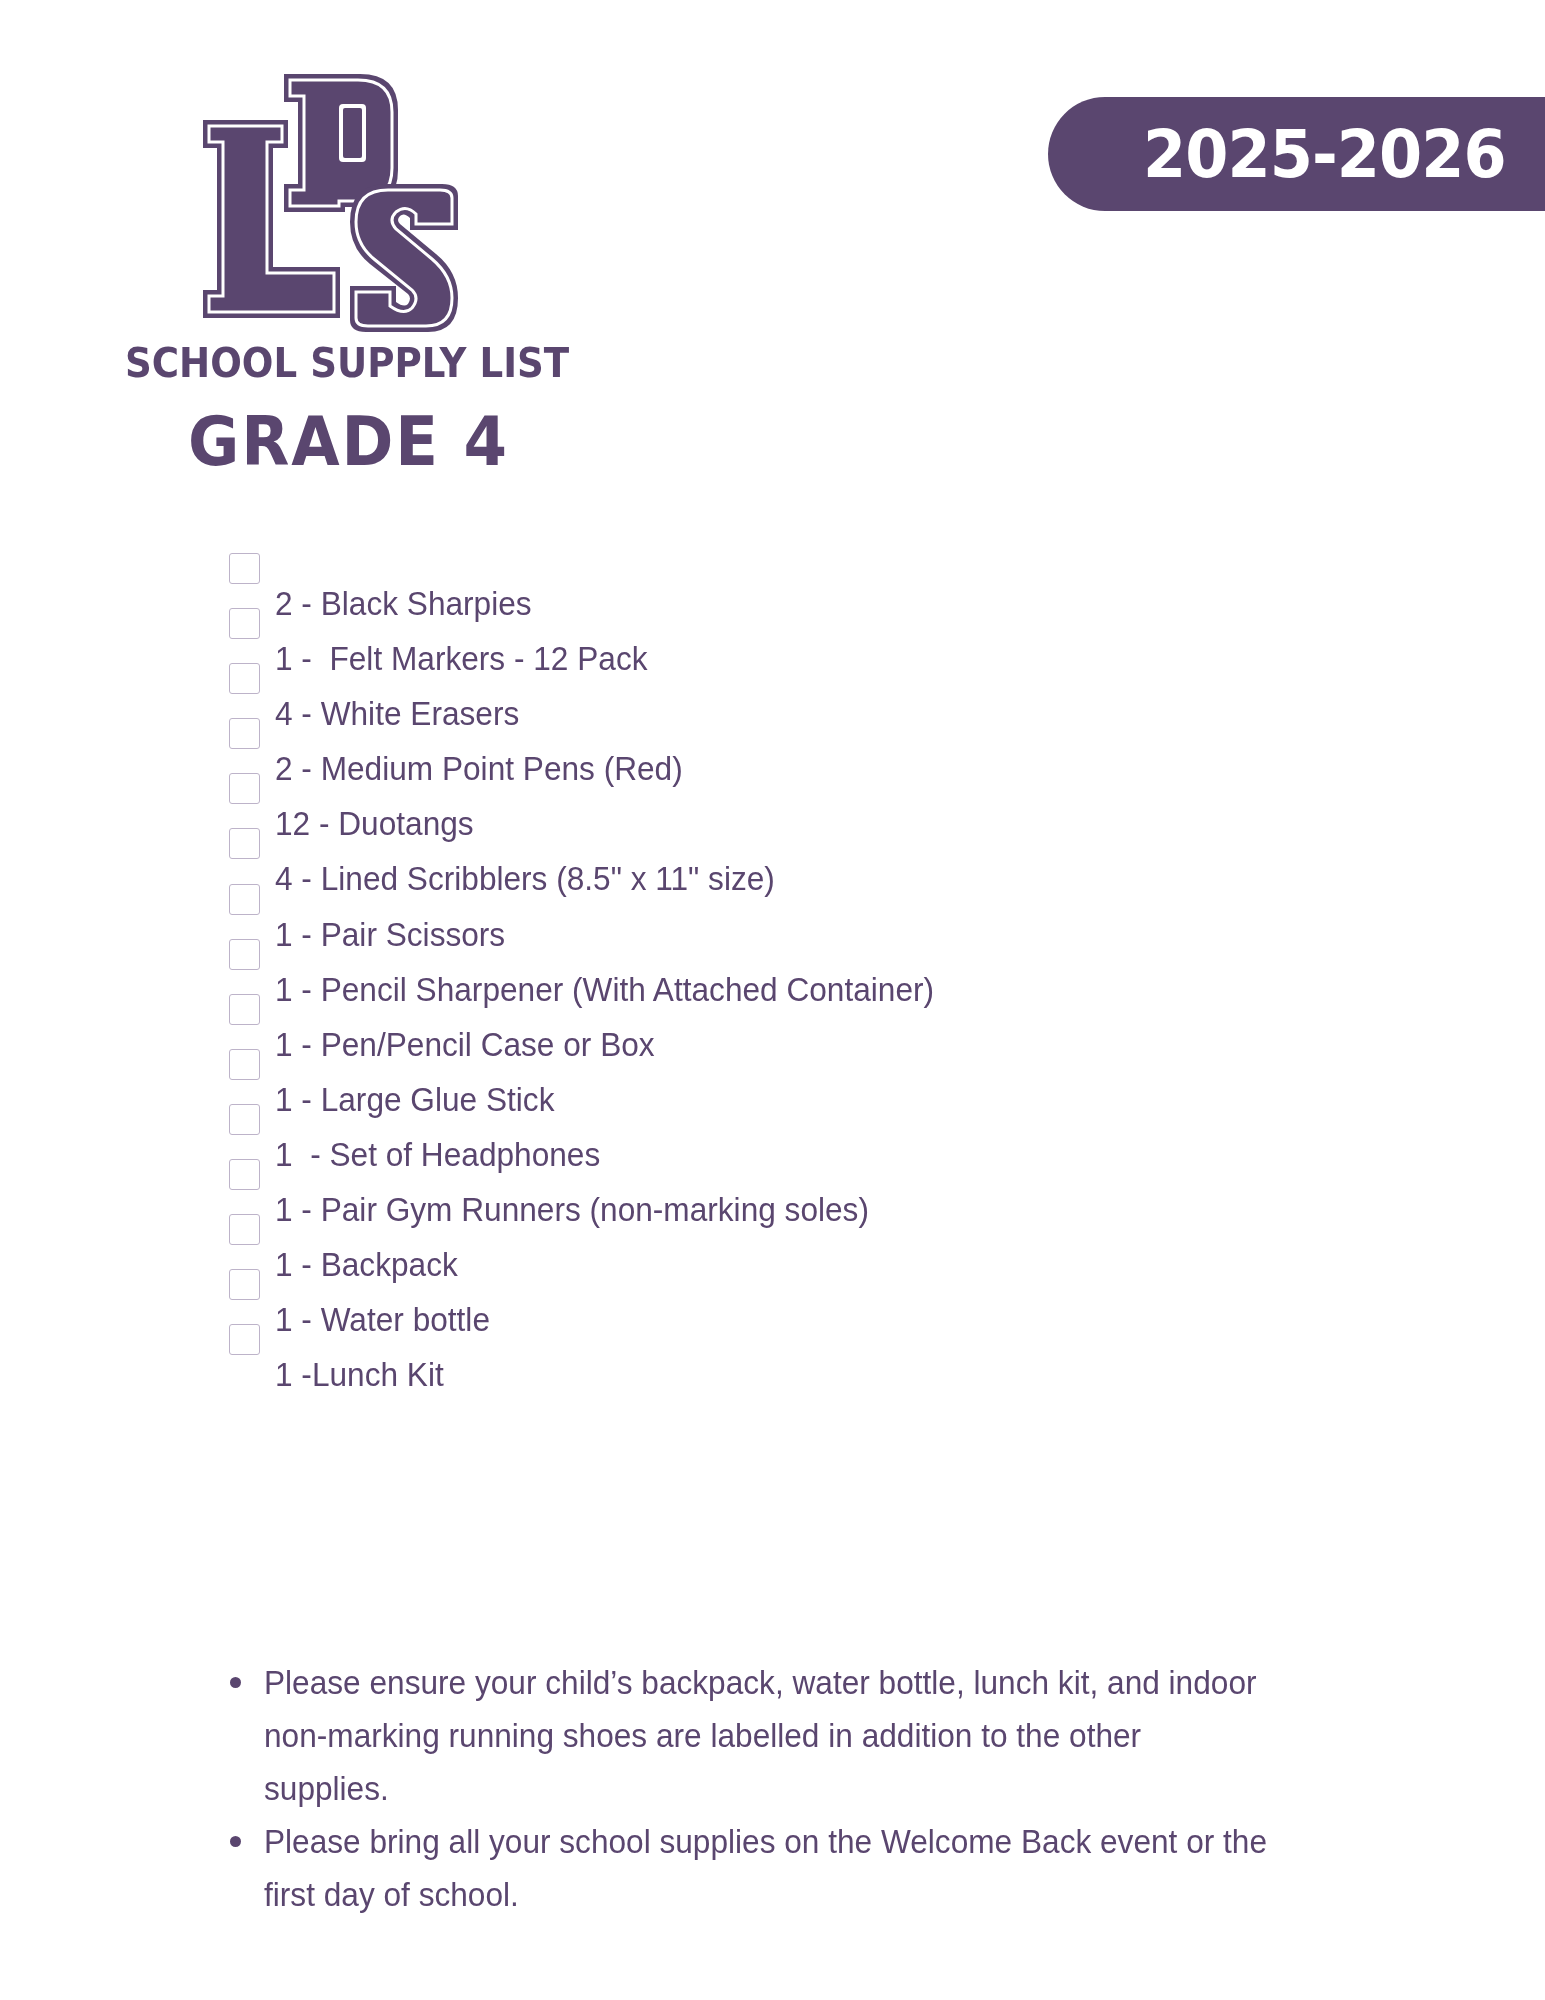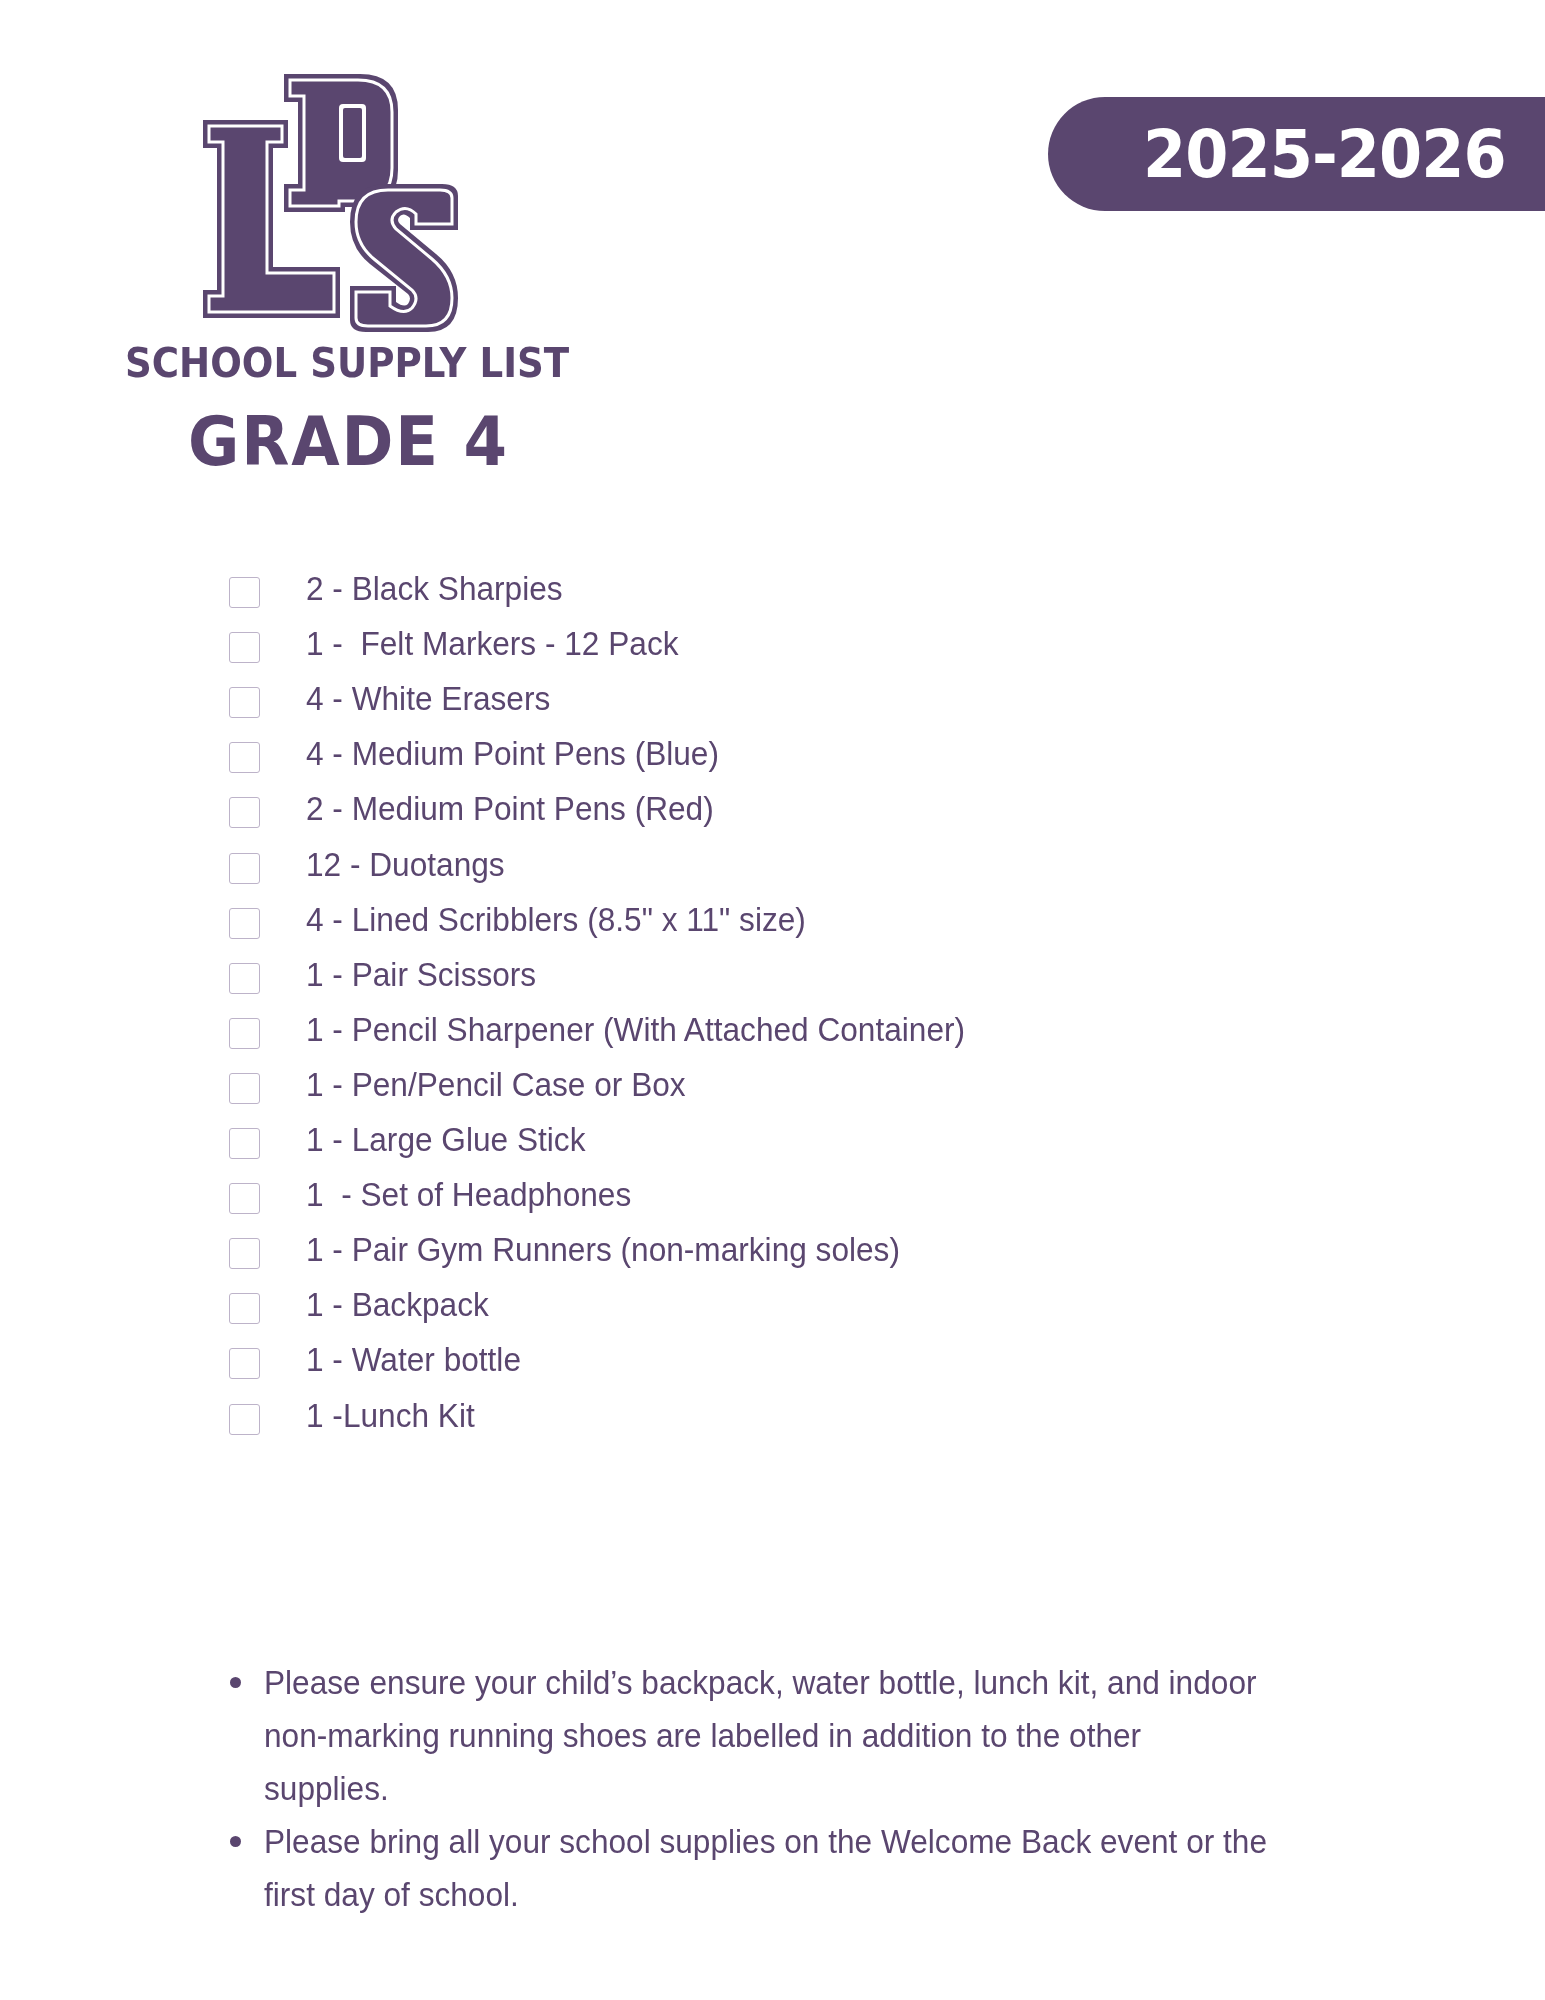--- a/index.html
+++ b/index.html
@@ -78,22 +78,23 @@
     .checklist {
       position: absolute;
       left: 229px;
       top: 553px;
       margin: 0;
       padding: 0;
       list-style: none;
     }
     .check-row {
       display: flex;
-      align-items: flex-end;
+      align-items: flex-start;
       height: 55.1px;
+      flex-direction: column;
     }
     .checkbox {
       width: 31px;
       height: 31px;
       border: 1.5px solid #bdb3c9;
       border-radius: 3px;
       box-sizing: border-box;
       background: #ffffff;
       flex: 0 0 auto;
       cursor: pointer;
@@ -174,24 +175,20 @@
       <span class="checkbox"></span>
       <span class="check-label">2 - Black Sharpies</span>
     </li>
   <li class="check-row">
       <span class="checkbox"></span>
       <span class="check-label">1 -  Felt Markers - 12 Pack</span>
     </li>
   <li class="check-row">
       <span class="checkbox"></span>
       <span class="check-label">4 - White Erasers</span>
-    </li>
-  <li class="check-row">
-      <span class="checkbox"></span>
-      <span class="check-label">4 - Medium Point Pens (Blue)</span>
     </li>
   <li class="check-row">
       <span class="checkbox"></span>
       <span class="check-label">2 - Medium Point Pens (Red)</span>
     </li>
   <li class="check-row">
       <span class="checkbox"></span>
       <span class="check-label">12 - Duotangs</span>
     </li>
   <li class="check-row">

